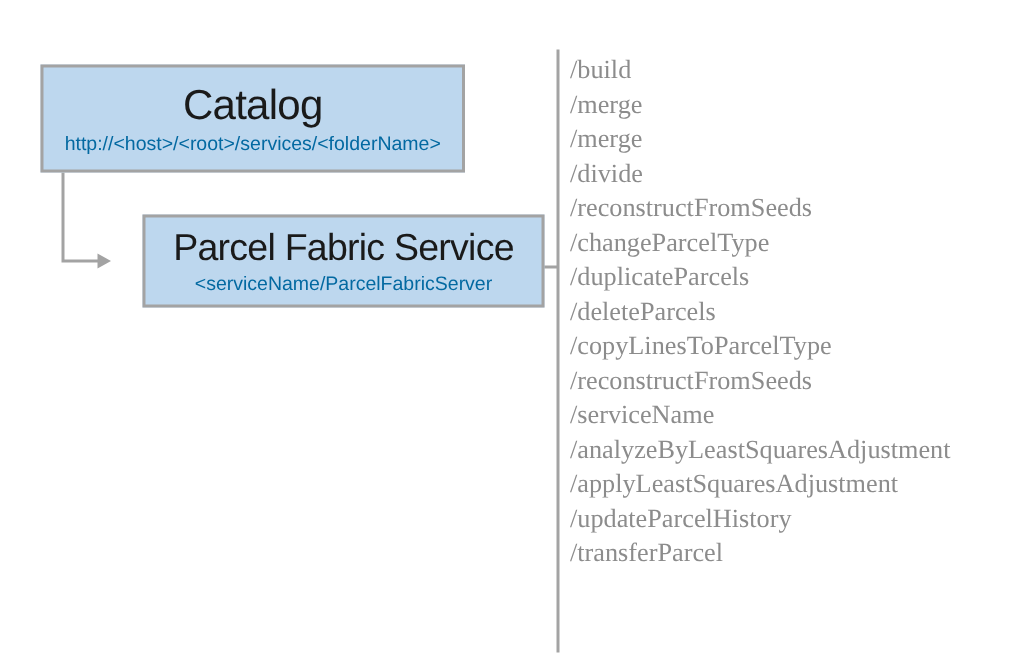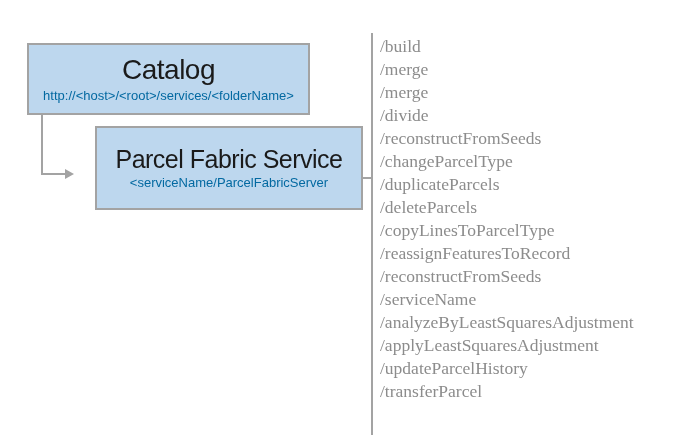--- a/index.html
+++ b/index.html
@@ -26,21 +26,21 @@
     border: 2px solid var(--box-border);
     display: flex;
     flex-direction: column;
     align-items: center;
     justify-content: center;
     text-align: center;
     color: var(--title-text);
     margin-left: 20px;
   }
   .node.catalog { left: 7px; top: 43px; width: 283px; height: 72px; }
-  .node.service { left: 75px; top: 126px; width: 268px; height: 84px; }
+  .node.service { left: 75px; top: 143px; width: 268px; height: 62px; }
 
   .node-title {
     font-size: 27px;
     line-height: 1.15;
     letter-spacing: -0.5px;
     white-space: nowrap;
   }
   .node.catalog .node-title { font-size: 28px; }
   .node.service .node-title { font-size: 25px; }
   .node-subtitle {
@@ -93,21 +93,20 @@
 
   <div class="endpoint">/build</div>
       <div class="endpoint">/merge</div>
       <div class="endpoint">/merge</div>
       <div class="endpoint">/divide</div>
       <div class="endpoint">/reconstructFromSeeds</div>
       <div class="endpoint">/changeParcelType</div>
       <div class="endpoint">/duplicateParcels</div>
       <div class="endpoint">/deleteParcels</div>
       <div class="endpoint">/copyLinesToParcelType</div>
-      <div class="endpoint">/reassignFeaturesToRecord</div>
       <div class="endpoint">/reconstructFromSeeds</div>
       <div class="endpoint">/serviceName</div>
       <div class="endpoint">/analyzeByLeastSquaresAdjustment</div>
       <div class="endpoint">/applyLeastSquaresAdjustment</div>
       <div class="endpoint">/updateParcelHistory</div>
       <div class="endpoint">/transferParcel</div>
     </div>
 
 </div>
 

